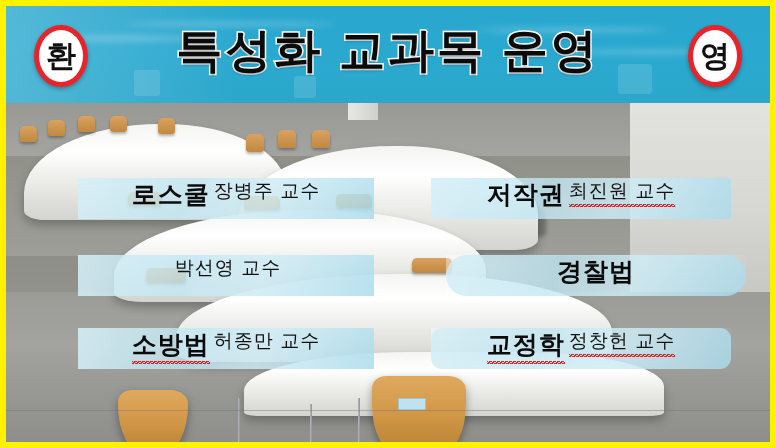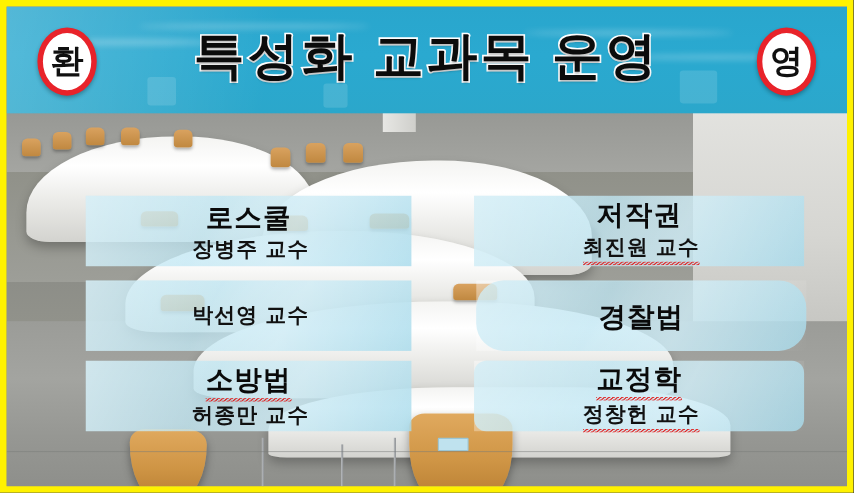--- a/index.html
+++ b/index.html
@@ -181,68 +181,67 @@
     font-weight: bold;
     color: #ffffff;
     letter-spacing: -.2px;
     text-shadow: 0 1px 1px rgba(0,0,0,.45);
     white-space: nowrap;
   }
 
   
   .course-box {
     position: absolute;
-    height: 64px;
+    height: 41px;
     background: linear-gradient(135deg, rgba(178,225,240,.80) 0%, rgba(190,230,243,.76) 45%, rgba(168,219,236,.82) 100%);
     display: flex;
-    align-items: center;
+    align-items: flex-start;
     justify-content: center;
     box-sizing: border-box;
     white-space: nowrap;
-    flex-direction: column;
   }
   .course-box .sheen {
     position: absolute;
     left: 0; right: 0; top: 0; bottom: 0;
     background: linear-gradient(118deg, rgba(255,255,255,.42) 0%, rgba(255,255,255,.06) 38%, rgba(255,255,255,.28) 62%, rgba(255,255,255,0) 100%);
     pointer-events: none;
   }
   .subject {
     position: relative;
     font-size: 25px;
     font-weight: bold;
     color: #0a0a0a;
     letter-spacing: 1px;
     z-index: 2;
   }
   .prof {
     position: relative;
     font-size: 19px;
-    font-weight: bold;
+    font-weight: normal;
     color: #111111;
     letter-spacing: 1px;
     margin-left: 4px;
     z-index: 2;
   }
   .spell {
     background-image: repeating-linear-gradient(
       135deg, #e02020 0 1px, transparent 1px 2px, #e02020 2px 3px, transparent 3px 4px);
     background-repeat: repeat-x;
     background-size: 4px 3px;
     background-position: 0 100%;
     padding-bottom: 3px;
   }
 
   
   #box-0 { left: 72px; top: 172px; width: 296px; }
   #box-1 { left: 72px; top: 249px; width: 296px; }
   #box-2 { left: 72px; top: 322px; width: 296px; }
   
   #box-3 { left: 425px; top: 172px; width: 300px; }
-  #box-4 { left: 427px; top: 249px; width: 300px; border-radius: 25px; }
+  #box-4 { left: 440px; top: 249px; width: 300px; border-radius: 25px; }
   #box-5 { left: 425px; top: 322px; width: 300px; border-radius: 11px; }
 </style>
 </head>
 <body>
 
 <div id="slide">
 
   <div id="photo">
     <div class="wall"></div>
     <div class="doorpanel"></div>

